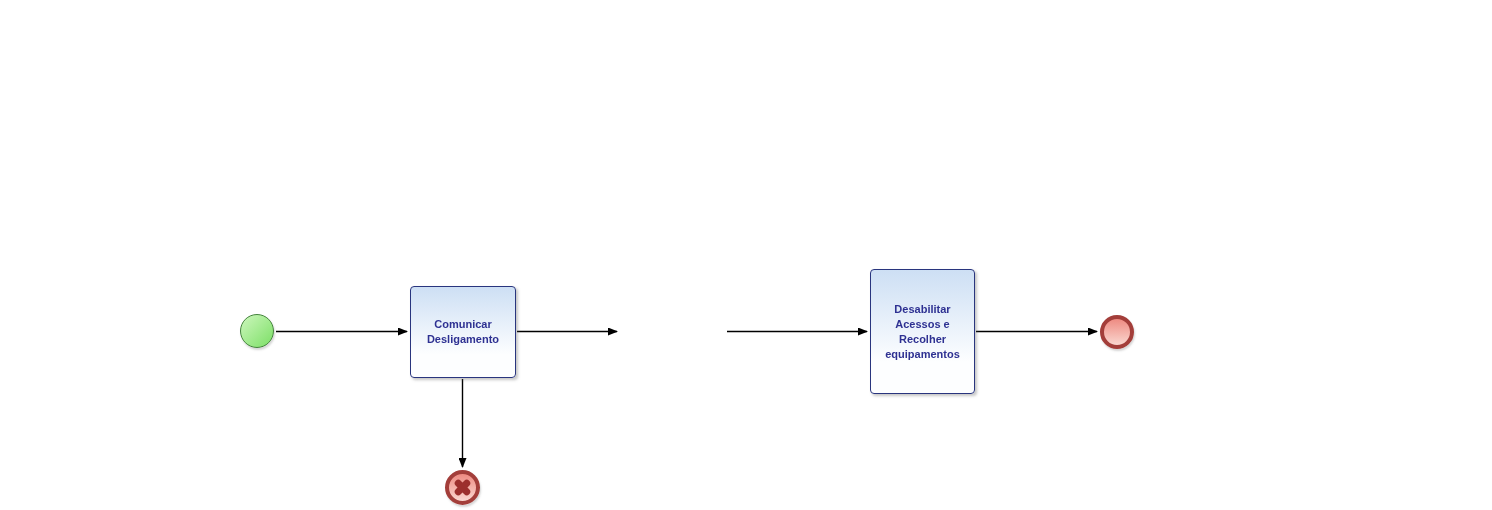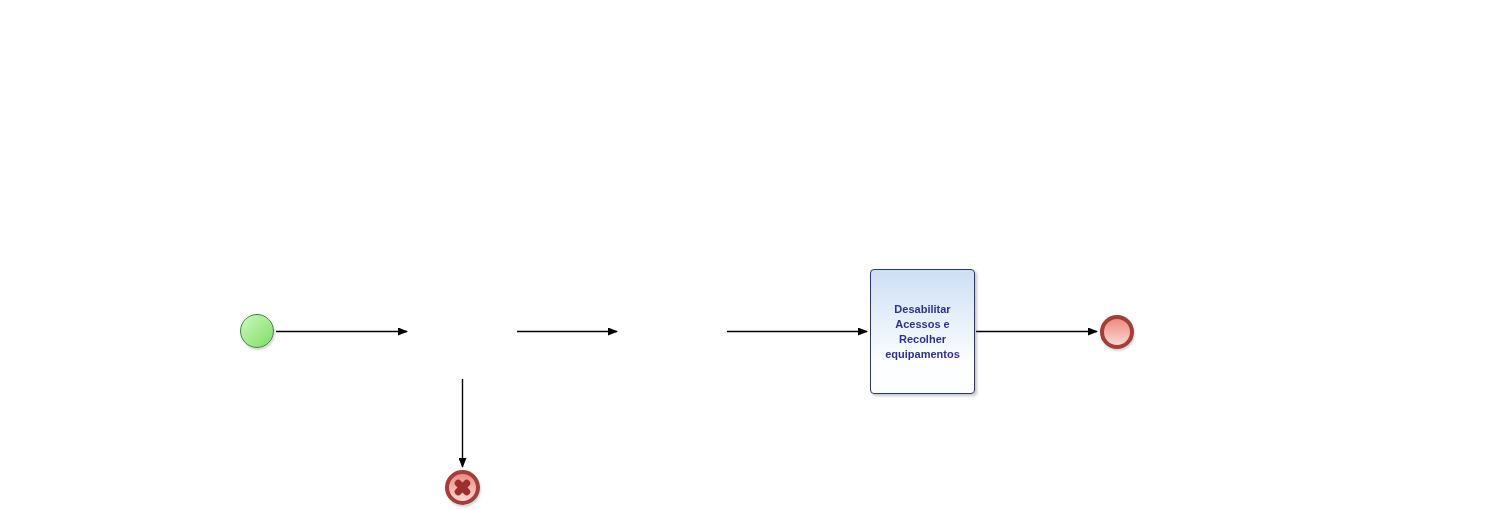--- a/index.html
+++ b/index.html
@@ -96,20 +96,24 @@
     </defs>
     <line class="flow" x1="276" y1="331.5" x2="407" y2="331.5" marker-end="url(#arrow)"></line>
     <line class="flow" x1="517" y1="331.5" x2="617" y2="331.5" marker-end="url(#arrow)"></line>
     <line class="flow" x1="727" y1="331.5" x2="867" y2="331.5" marker-end="url(#arrow)"></line>
     <line class="flow" x1="976" y1="331.5" x2="1097" y2="331.5" marker-end="url(#arrow)"></line>
     <line class="flow" x1="462.5" y1="379" x2="462.5" y2="467" marker-end="url(#arrow)"></line>
   </svg>
 
   <div class="event event-start"></div>
 
+  <div class="task task1">
+    <span class="task-label">Comunicar
+Desligamento</span>
+  </div>
 
 
   <div class="task task3">
     <span class="task-label">Desabilitar
 Acessos e
 Recolher
 equipamentos</span>
   </div>
 
   <div class="event event-end"></div>

